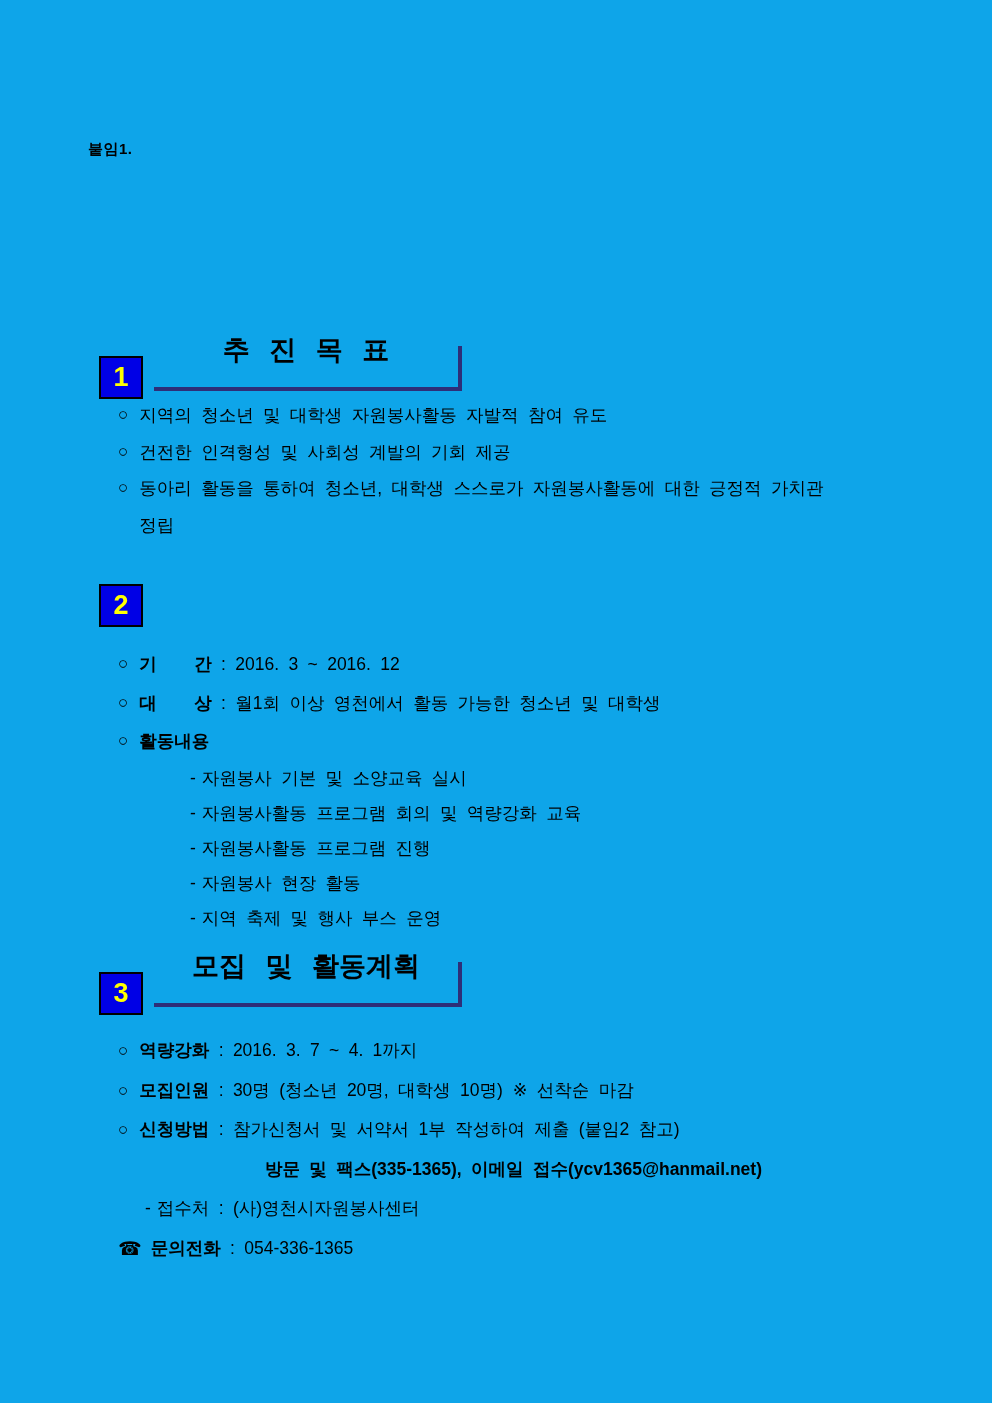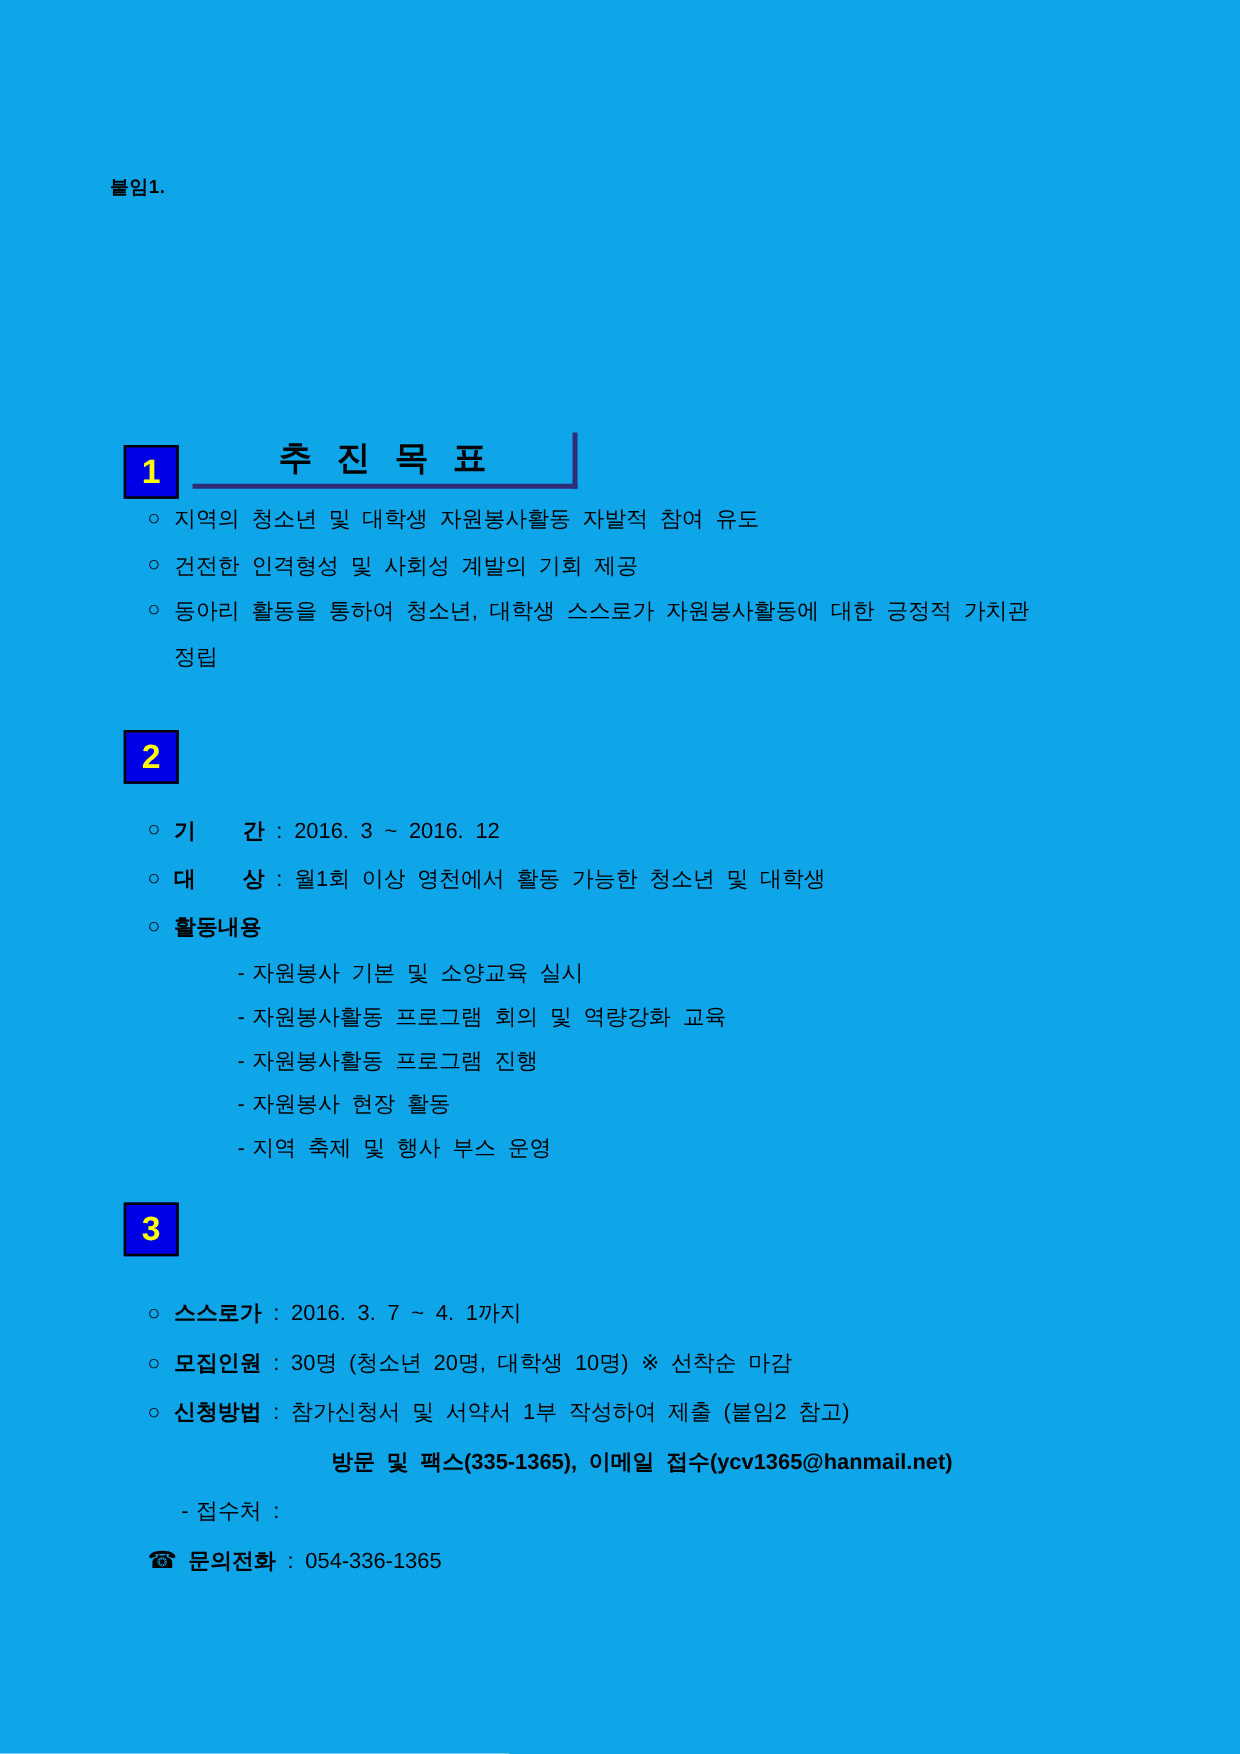--- a/index.html
+++ b/index.html
@@ -32,21 +32,21 @@
     border:2px solid #000;
     color:var(--section-number-yellow,#ffff00);
     font-size:27px;font-weight:bold;
     display:flex;align-items:center;justify-content:center;
   }
   .sec-title-wrap{
     margin-left:11px;width:308px;height:45px;
     border-bottom:4px solid var(--header-line-navy,#2e2e78);
     border-right:4px solid var(--header-line-navy,#2e2e78);
     display:flex;align-items:flex-end;justify-content:center;
-    padding-bottom:3px;box-sizing:border-box;
+    padding-bottom:19px;box-sizing:border-box;
   }
   .sec-title-text{
     font-size:27px;font-weight:bold;word-spacing:12px;white-space:pre;
   }
   .hdr-1{top:346px;} .hdr-2{top:584px;} .hdr-3{top:962px;}
 
   .content{position:absolute;font-size:17.5px;word-spacing:4.5px;}
   .row{display:flex;align-items:flex-start;}
   .bullet{flex:0 0 auto;margin-right:11px;font-size:17px;}
   .dash{flex:0 0 auto;margin-right:6px;}
@@ -136,26 +136,29 @@
       <span class="txt">자원봉사 현장 활동</span>
     </div>
     <div class="row">
       <span class="dash">-</span>
       <span class="txt">지역 축제 및 행사 부스 운영</span>
     </div>
   </div>
 
   <div class="sec-hdr hdr-3">
     <div class="sec-num">3</div>
+    <div class="sec-title-wrap">
+      <span class="sec-title-text">모집 및 활동계획</span>
+    </div>
   </div>
 
   <div class="content s3-items">
     <div class="row">
       <span class="bullet">○</span>
-      <span class="lbl">스스로가</span>
+      <span class="lbl">역량강화</span>
         <span class="sep"> : </span>
         <span class="txt">2016. 3. 7 ~ 4. 1까지</span>
     </div>
     <div class="row">
       <span class="bullet">○</span>
       <span class="lbl">모집인원</span>
         <span class="sep"> : </span>
         <span class="txt">30명 (청소년 20명, 대학생 10명)</span>
         <span class="note">※ 선착순 마감</span>
     </div>
@@ -165,20 +168,21 @@
         <span class="sep"> : </span>
         <span class="txt">참가신청서 및 서약서 1부 작성하여 제출 (붙임2 참고)</span>
     </div>
     <div class="row indent-cont">
       <span class="txt">방문 및 팩스(335-1365), 이메일 접수(ycv1365@hanmail.net)</span>
     </div>
     <div class="row indent-dash">
       <span class="dash">-</span>
       <span class="lbl-plain">접수처</span>
         <span class="sep"> : </span>
+        <span class="txt">(사)영천시자원봉사센터</span>
     </div>
     <div class="row">
       <span class="phone-icon">☎</span>
       <span class="lbl">문의전화</span>
         <span class="sep"> : </span>
         <span class="txt">054-336-1365</span>
     </div>
   </div>
 
 </div>

